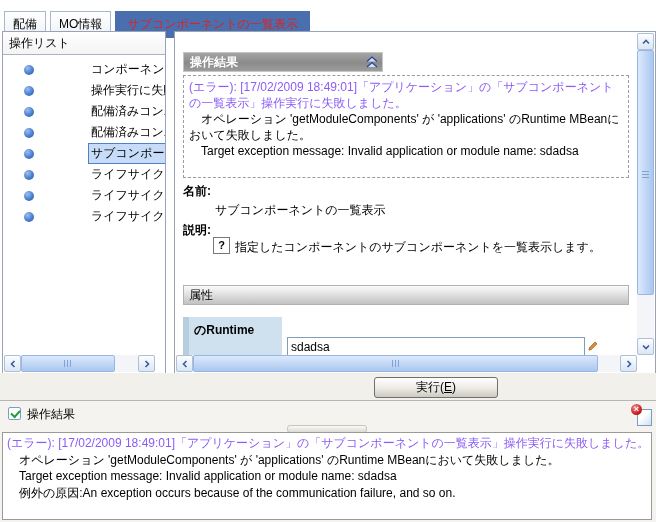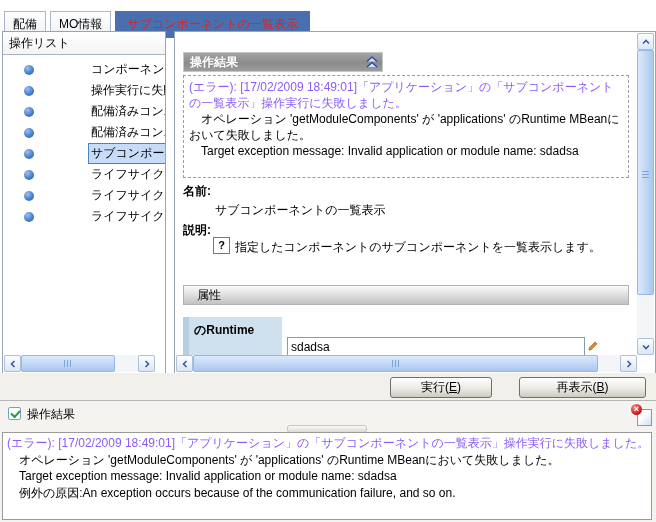--- a/index.html
+++ b/index.html
@@ -46,21 +46,21 @@
   .dashed-box{position:absolute;left:8px;top:43px;width:446px;height:103px;box-sizing:border-box;
               border:1px dashed #9c9c9c;padding:3px 5px 0 5px;line-height:16px;}
   .dashed-box p{margin:0;}
   .red{color:#8b5cf6;}
   .indent{text-indent:12px;}
   .lbl{position:absolute;font-weight:bold;}
   .txt{position:absolute;}
   .help-box{position:absolute;left:38px;top:205px;width:15px;height:15px;border:1px solid #777;
             text-align:center;line-height:15px;font-size:11px;font-weight:bold;background:#fff;cursor:pointer;}
   .attr-bar{position:absolute;left:8px;top:253px;width:446px;height:20px;box-sizing:border-box;
-            background:linear-gradient(#fbfbfb,#c2c2c2);border:1px solid #b2b2b2;line-height:18px;padding-left:13px;}
+            background:linear-gradient(#fbfbfb,#c2c2c2);border:1px solid #b2b2b2;line-height:18px;padding-left:5px;}
   .attr-label{position:absolute;left:8px;top:285px;width:99px;height:70px;box-sizing:border-box;
               background:#cfe0ee;border-left:6px solid #b6cede;padding:5px 4px 0 5px;
               font-weight:bold;line-height:16px;overflow:hidden;}
   .attr-input{position:absolute;left:112px;top:305px;width:290px;height:17px;border:1px solid #7f9db9;
               font-family:"Liberation Sans","DejaVu Sans",sans-serif;font-size:12px;padding:0 3px;}
   .pencil{position:absolute;left:412px;top:308px;}
 
   
   .btn-strip{position:absolute;left:0;top:373px;width:656px;height:27px;background:#f2f0eb;}
   .btn{position:absolute;top:377px;height:21px;box-sizing:border-box;border:1px solid #6f6f6f;border-radius:3px;
@@ -210,25 +210,22 @@
       <div class="hthumb" style="left:17px;width:403px;"></div>
       <div class="sbtn" style="right:0;top:0;">
         <svg width="8" height="10">
             <path d="M2.5 2 L5.5 5 L2.5 8" stroke="#3a5aa0" stroke-width="1.6" fill="none"></path>
           </svg>
       </div>
     </div>
   </div>
 
   <div class="btn-strip"></div>
-  <div class="btn" style="left:390px;width:102px;">
+  <div class="btn" style="left:374px;width:124px;">
     <span>実行(</span><span class="key">E</span><span>)</span>
-  </div>
-  <div class="btn" style="left:519px;width:127px;">
-    <span>再表示(</span><span class="key">B</span><span>)</span>
   </div>
 
   <div class="log-area">
     <div class="cb">
         <span class="mark"></span>
       </div>
     <div class="cb-label">操作結果</div>
     <div class="clear-icon">
       <span class="page"></span>
       <span class="badge">×</span>

